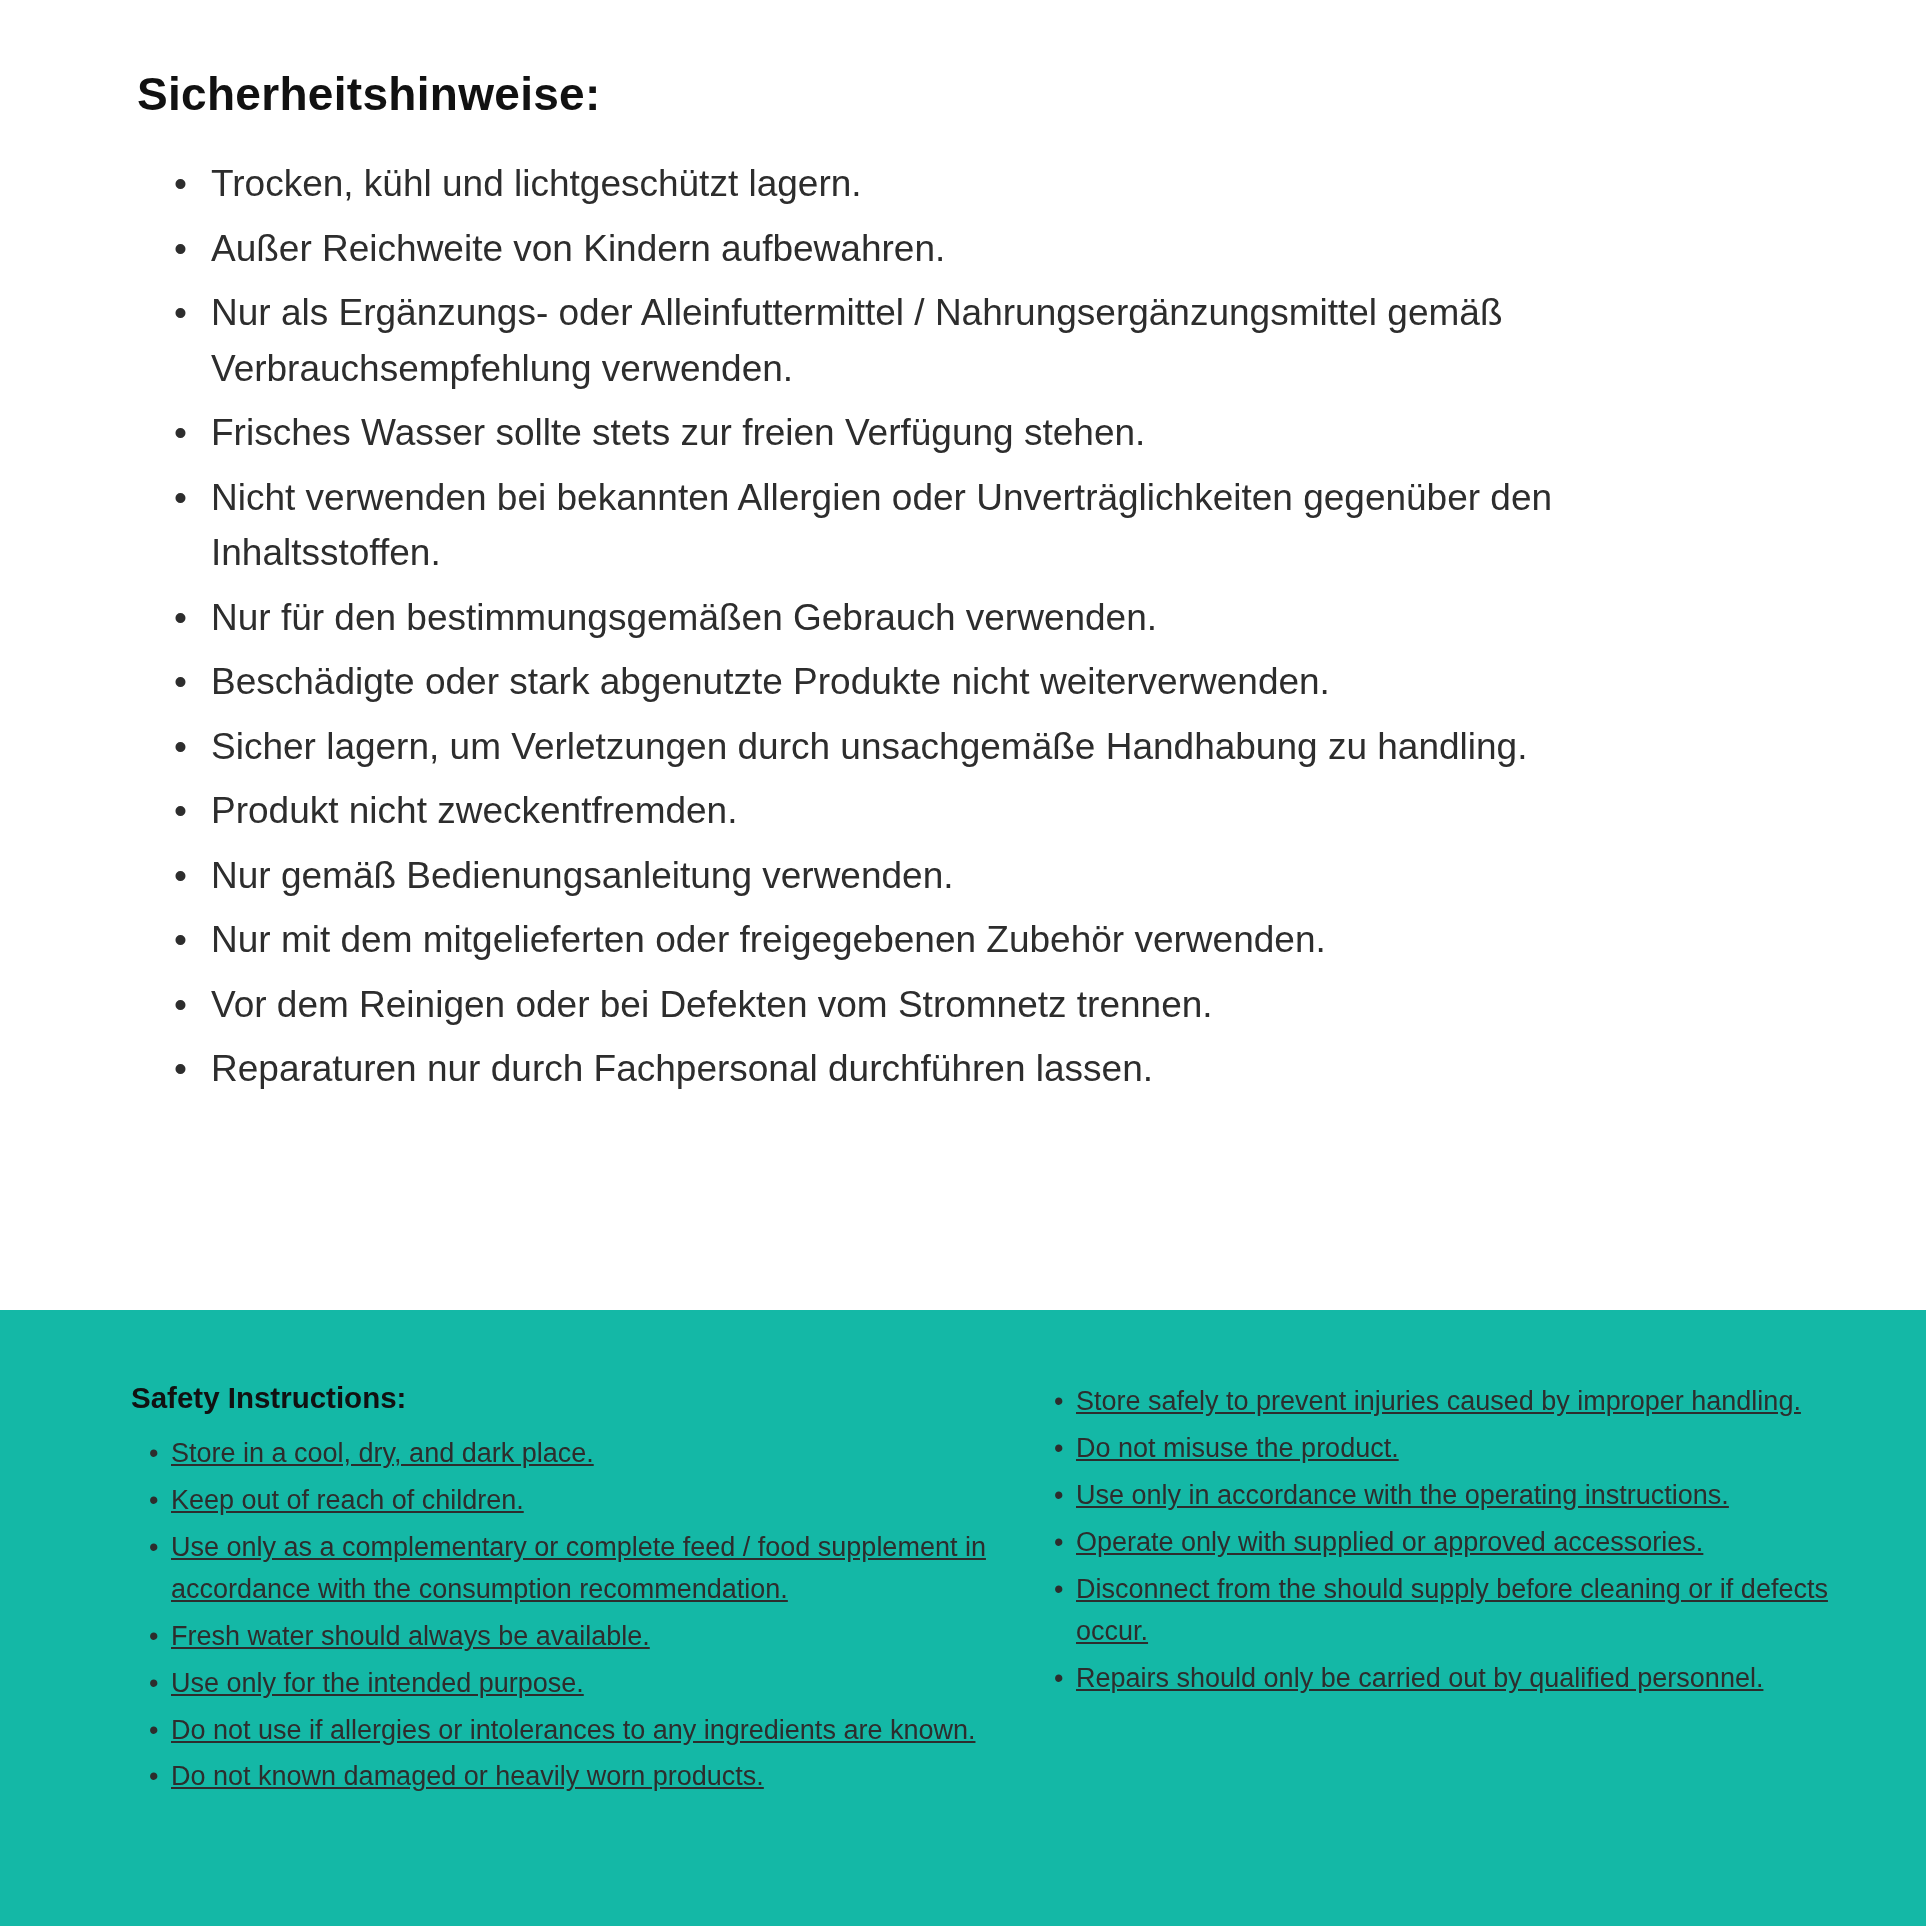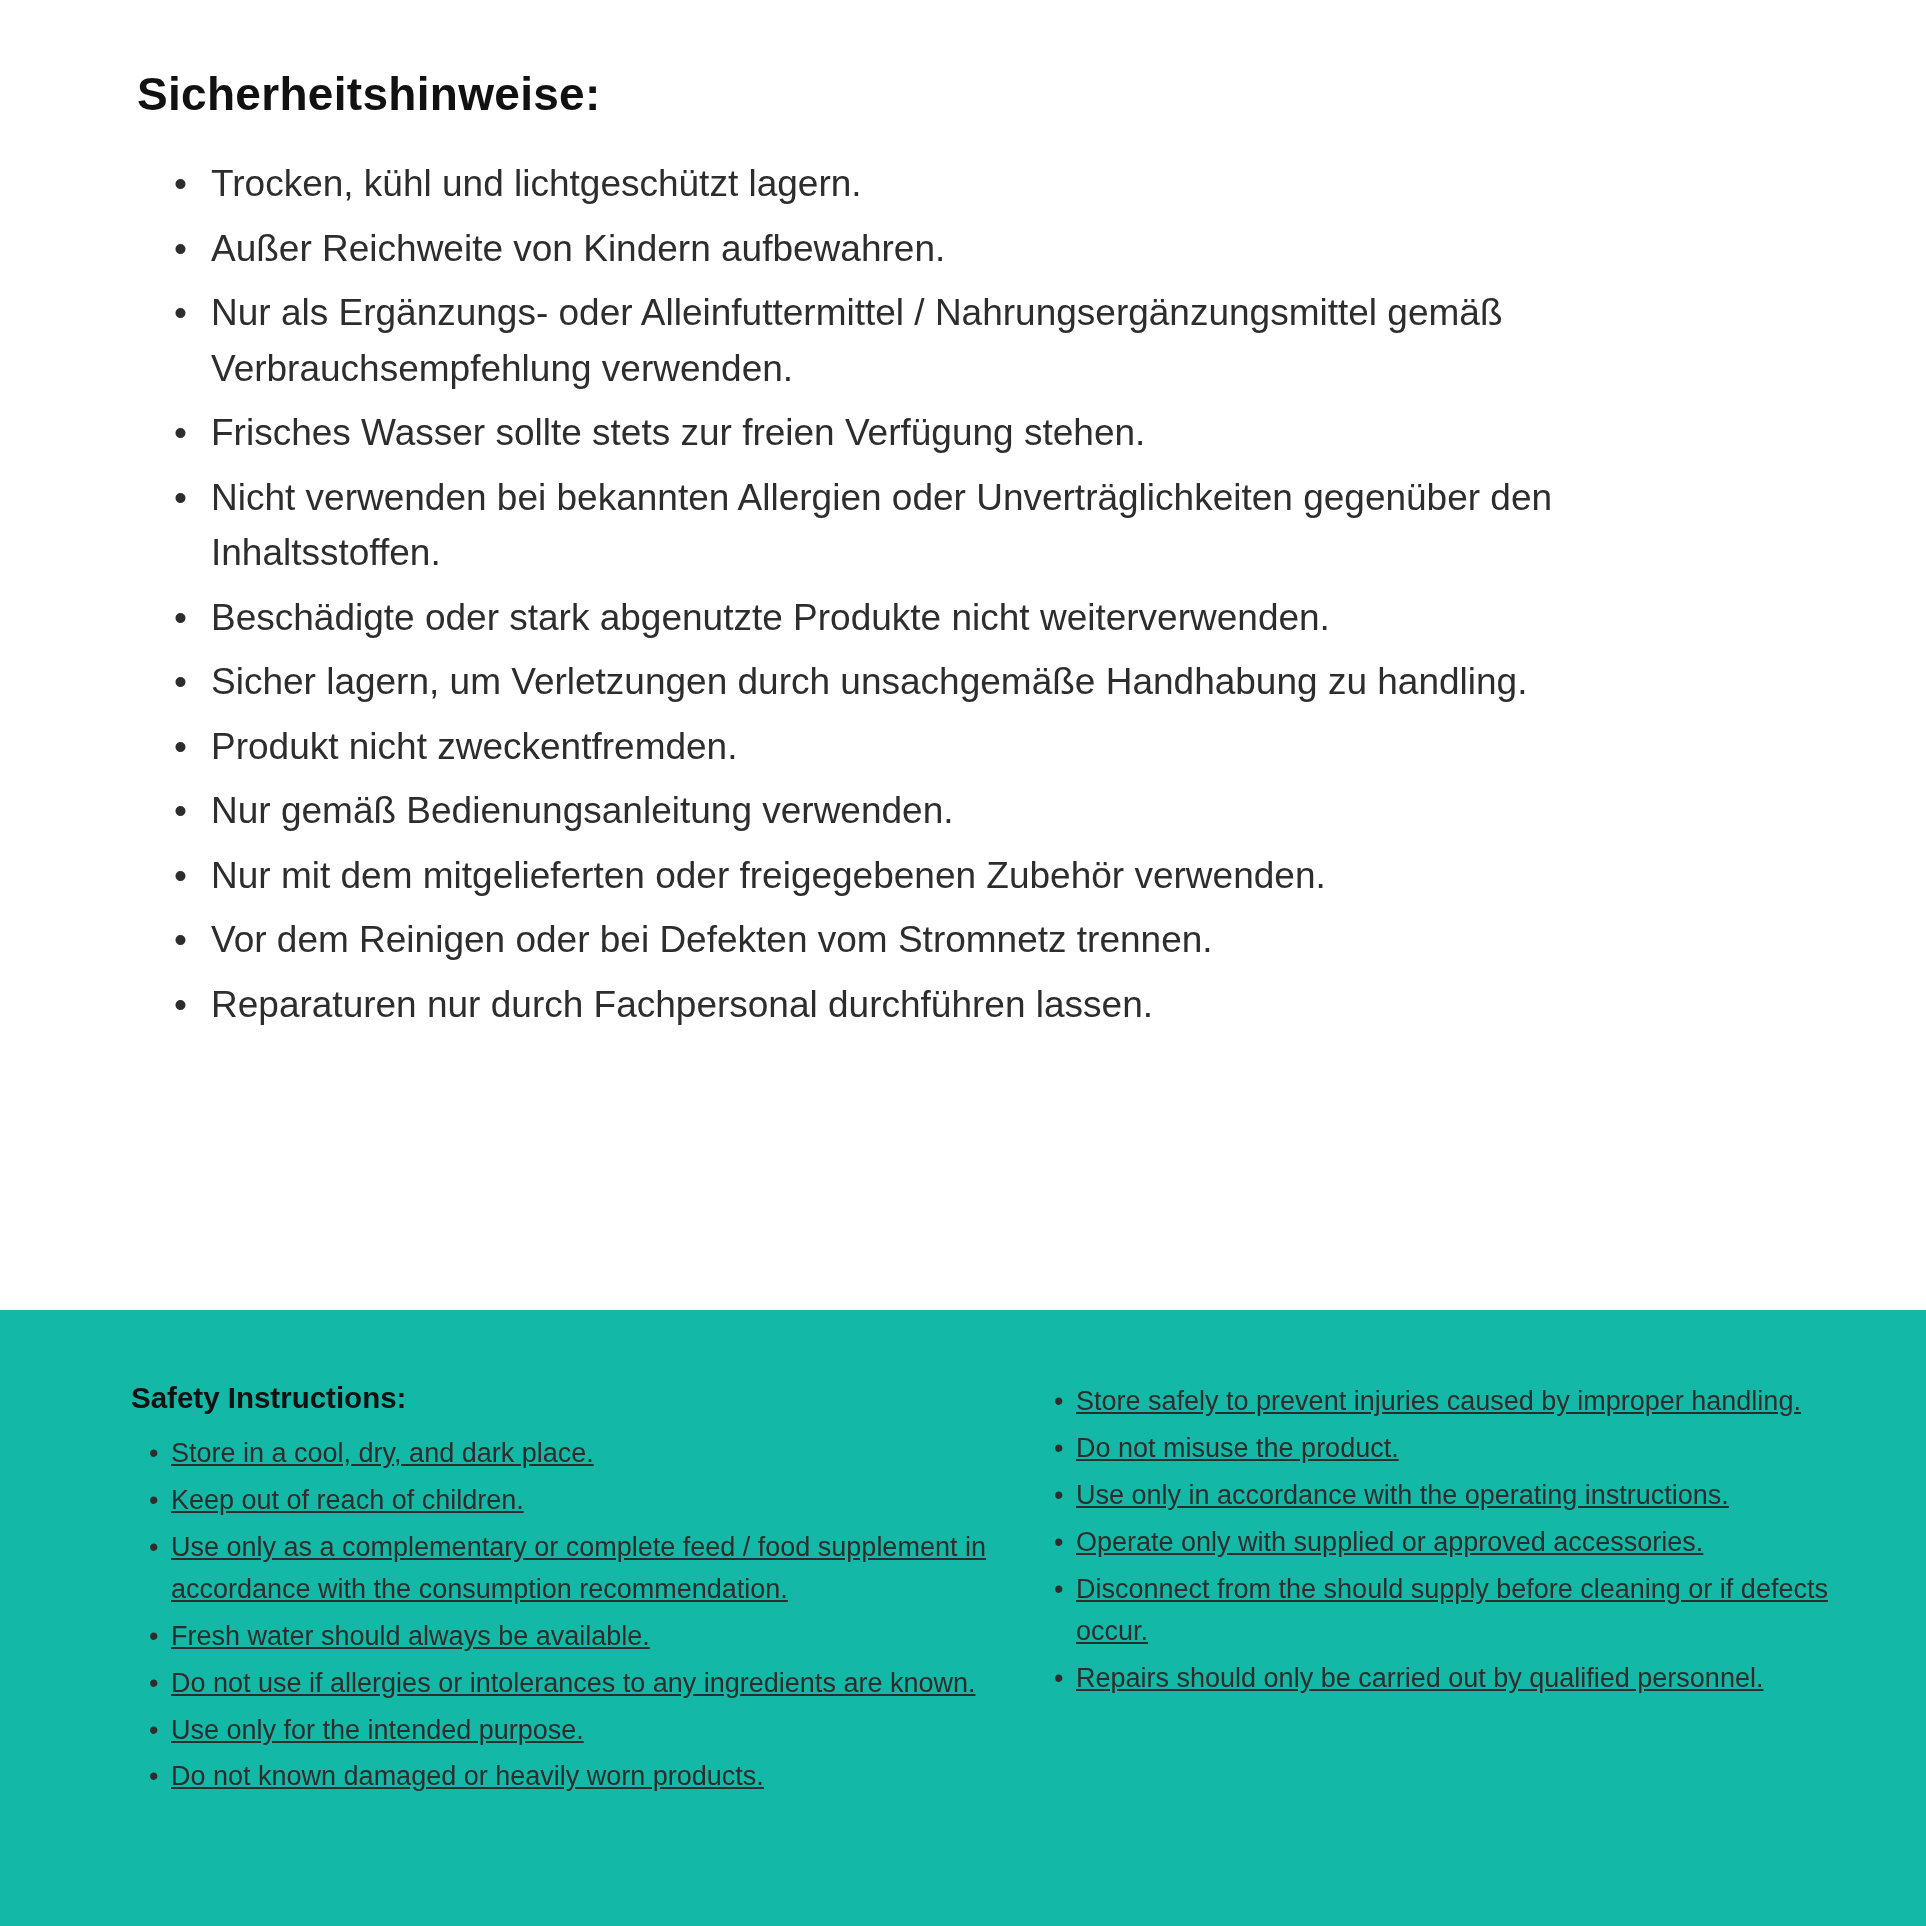--- a/index.html
+++ b/index.html
@@ -109,41 +109,42 @@
 <div class="page">
 
   <div class="german-section">
     <h1 class="german-heading">Sicherheitshinweise:</h1>
     <ul class="bullet-list">
         <li>Trocken, kühl und lichtgeschützt lagern.</li>
         <li>Außer Reichweite von Kindern aufbewahren.</li>
         <li>Nur als Ergänzungs- oder Alleinfuttermittel / Nahrungsergänzungsmittel gemäß Verbrauchsempfehlung verwenden.</li>
         <li>Frisches Wasser sollte stets zur freien Verfügung stehen.</li>
         <li>Nicht verwenden bei bekannten Allergien oder Unverträglichkeiten gegenüber den Inhaltsstoffen.</li>
+        <li>Nur für den bestimmungsgemäßen Gebrauch verwenden.</li>
         <li>Beschädigte oder stark abgenutzte Produkte nicht weiterverwenden.</li>
         <li>Sicher lagern, um Verletzungen durch unsachgemäße Handhabung zu handling.</li>
         <li>Produkt nicht zweckentfremden.</li>
         <li>Nur gemäß Bedienungsanleitung verwenden.</li>
         <li>Nur mit dem mitgelieferten oder freigegebenen Zubehör verwenden.</li>
         <li>Vor dem Reinigen oder bei Defekten vom Stromnetz trennen.</li>
         <li>Reparaturen nur durch Fachpersonal durchführen lassen.</li>
       </ul>
   </div>
 
   <div class="english-section">
     <div class="english-columns">
       <div class="english-col english-col-left">
         <h2 class="english-heading">Safety Instructions:</h2>
         <ul class="bullet-list">
             <li>Store in a cool, dry, and dark place.</li>
             <li>Keep out of reach of children.</li>
             <li>Use only as a complementary or complete feed / food supplement in accordance with the consumption recommendation.</li>
             <li>Fresh water should always be available.</li>
+            <li>Use only for the intended purpose.</li>
             <li>Do not use if allergies or intolerances to any ingredients are known.</li>
-            <li>Use only for the intended purpose.</li>
             <li>Do not known damaged or heavily worn products.</li>
           </ul>
       </div>
       <div class="english-col english-col-right">
         <ul class="bullet-list">
             <li>Store safely to prevent injuries caused by improper handling.</li>
             <li>Do not misuse the product.</li>
             <li>Use only in accordance with the operating instructions.</li>
             <li>Operate only with supplied or approved accessories.</li>
             <li>Disconnect from the should supply before cleaning or if defects occur.</li>

